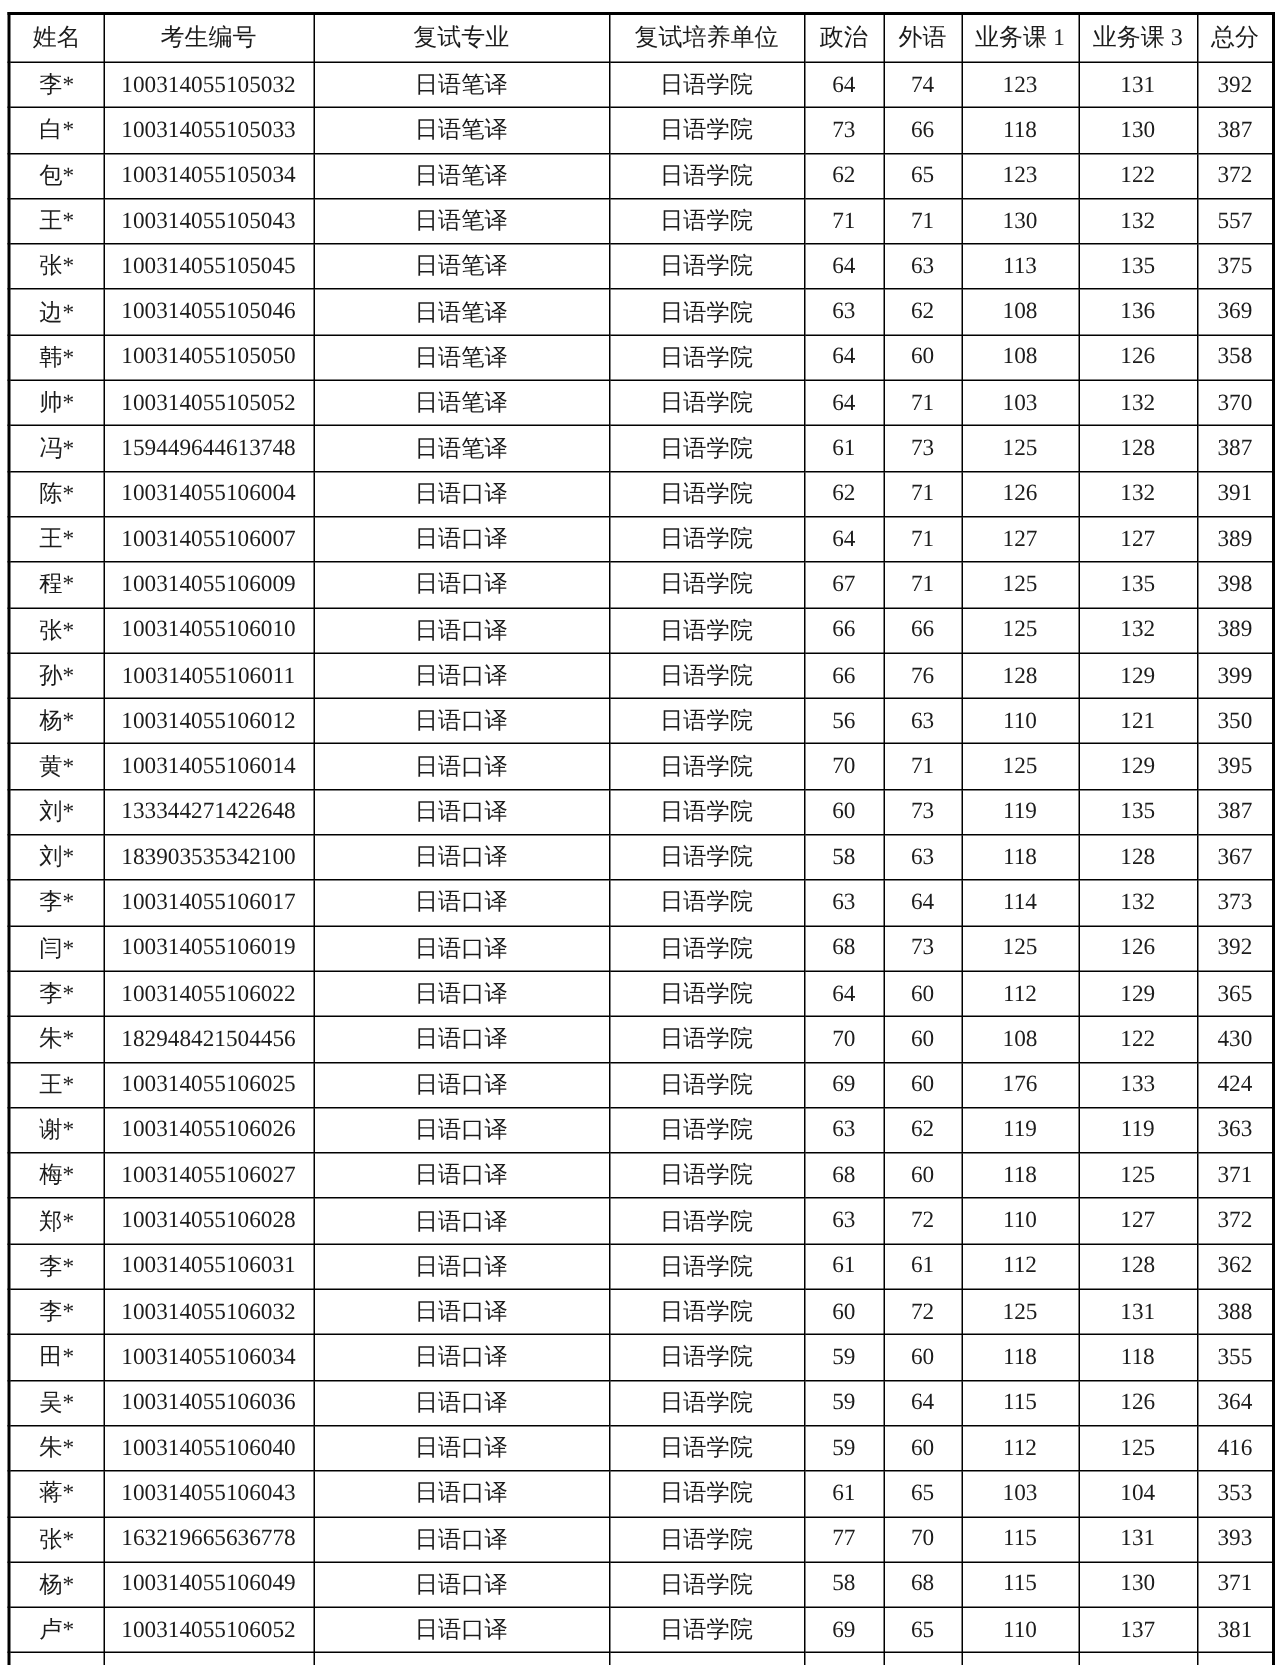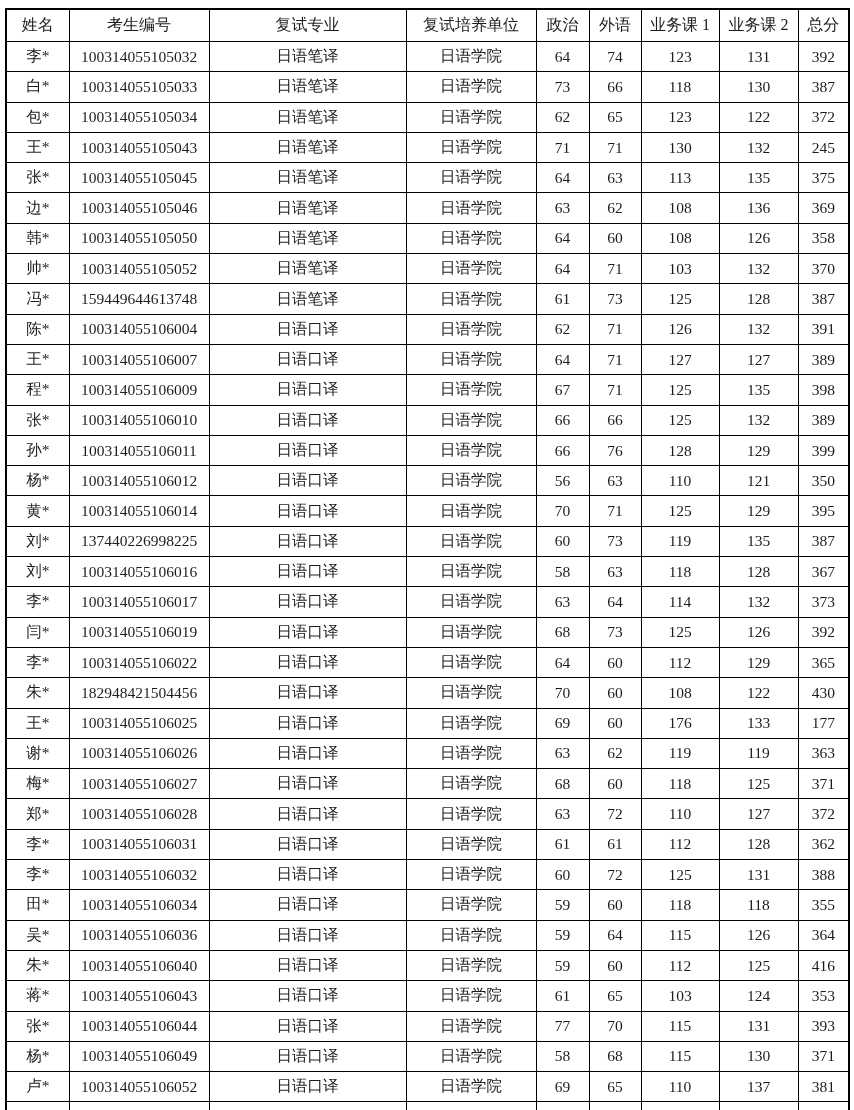--- a/index.html
+++ b/index.html
@@ -64,21 +64,21 @@
   </colgroup>
   <thead>
     <tr data-name="header-row">
         <th data-name="header-cell-name">姓名</th>
         <th data-name="header-cell-candidate-id">考生编号</th>
         <th data-name="header-cell-major">复试专业</th>
         <th data-name="header-cell-unit">复试培养单位</th>
         <th data-name="header-cell-politics">政治</th>
         <th data-name="header-cell-foreign">外语</th>
         <th data-name="header-cell-course1">业务课 1</th>
-        <th data-name="header-cell-course2">业务课 2</th>
+        <th data-name="header-cell-course2">业务课 3</th>
         <th data-name="header-cell-total">总分</th>
       </tr>
   </thead>
   <tbody data-name="table-body">
       <tr data-name="table-row">
         <td data-name="cell-name">李*</td>
         <td data-name="cell-candidate-id">100314055105032</td>
         <td data-name="cell-major">日语笔译</td>
         <td data-name="cell-unit">日语学院</td>
         <td data-name="cell-politics">64</td>
@@ -111,21 +111,21 @@
       </tr>
       <tr data-name="table-row">
         <td data-name="cell-name">王*</td>
         <td data-name="cell-candidate-id">100314055105043</td>
         <td data-name="cell-major">日语笔译</td>
         <td data-name="cell-unit">日语学院</td>
         <td data-name="cell-politics">71</td>
         <td data-name="cell-foreign">71</td>
         <td data-name="cell-course1">130</td>
         <td data-name="cell-course2">132</td>
-        <td data-name="cell-total">245</td>
+        <td data-name="cell-total">557</td>
       </tr>
       <tr data-name="table-row">
         <td data-name="cell-name">张*</td>
         <td data-name="cell-candidate-id">100314055105045</td>
         <td data-name="cell-major">日语笔译</td>
         <td data-name="cell-unit">日语学院</td>
         <td data-name="cell-politics">64</td>
         <td data-name="cell-foreign">63</td>
         <td data-name="cell-course1">113</td>
         <td data-name="cell-course2">135</td>
@@ -247,32 +247,32 @@
         <td data-name="cell-major">日语口译</td>
         <td data-name="cell-unit">日语学院</td>
         <td data-name="cell-politics">70</td>
         <td data-name="cell-foreign">71</td>
         <td data-name="cell-course1">125</td>
         <td data-name="cell-course2">129</td>
         <td data-name="cell-total">395</td>
       </tr>
       <tr data-name="table-row">
         <td data-name="cell-name">刘*</td>
-        <td data-name="cell-candidate-id">137440226998225</td>
+        <td data-name="cell-candidate-id">133344271422648</td>
         <td data-name="cell-major">日语口译</td>
         <td data-name="cell-unit">日语学院</td>
         <td data-name="cell-politics">60</td>
         <td data-name="cell-foreign">73</td>
         <td data-name="cell-course1">119</td>
         <td data-name="cell-course2">135</td>
         <td data-name="cell-total">387</td>
       </tr>
       <tr data-name="table-row">
         <td data-name="cell-name">刘*</td>
-        <td data-name="cell-candidate-id">100314055106016</td>
+        <td data-name="cell-candidate-id">183903535342100</td>
         <td data-name="cell-major">日语口译</td>
         <td data-name="cell-unit">日语学院</td>
         <td data-name="cell-politics">58</td>
         <td data-name="cell-foreign">63</td>
         <td data-name="cell-course1">118</td>
         <td data-name="cell-course2">128</td>
         <td data-name="cell-total">367</td>
       </tr>
       <tr data-name="table-row">
         <td data-name="cell-name">李*</td>
@@ -320,21 +320,21 @@
       </tr>
       <tr data-name="table-row">
         <td data-name="cell-name">王*</td>
         <td data-name="cell-candidate-id">100314055106025</td>
         <td data-name="cell-major">日语口译</td>
         <td data-name="cell-unit">日语学院</td>
         <td data-name="cell-politics">69</td>
         <td data-name="cell-foreign">60</td>
         <td data-name="cell-course1">176</td>
         <td data-name="cell-course2">133</td>
-        <td data-name="cell-total">177</td>
+        <td data-name="cell-total">424</td>
       </tr>
       <tr data-name="table-row">
         <td data-name="cell-name">谢*</td>
         <td data-name="cell-candidate-id">100314055106026</td>
         <td data-name="cell-major">日语口译</td>
         <td data-name="cell-unit">日语学院</td>
         <td data-name="cell-politics">63</td>
         <td data-name="cell-foreign">62</td>
         <td data-name="cell-course1">119</td>
         <td data-name="cell-course2">119</td>
@@ -418,26 +418,26 @@
         <td data-name="cell-total">416</td>
       </tr>
       <tr data-name="table-row">
         <td data-name="cell-name">蒋*</td>
         <td data-name="cell-candidate-id">100314055106043</td>
         <td data-name="cell-major">日语口译</td>
         <td data-name="cell-unit">日语学院</td>
         <td data-name="cell-politics">61</td>
         <td data-name="cell-foreign">65</td>
         <td data-name="cell-course1">103</td>
-        <td data-name="cell-course2">124</td>
+        <td data-name="cell-course2">104</td>
         <td data-name="cell-total">353</td>
       </tr>
       <tr data-name="table-row">
         <td data-name="cell-name">张*</td>
-        <td data-name="cell-candidate-id">100314055106044</td>
+        <td data-name="cell-candidate-id">163219665636778</td>
         <td data-name="cell-major">日语口译</td>
         <td data-name="cell-unit">日语学院</td>
         <td data-name="cell-politics">77</td>
         <td data-name="cell-foreign">70</td>
         <td data-name="cell-course1">115</td>
         <td data-name="cell-course2">131</td>
         <td data-name="cell-total">393</td>
       </tr>
       <tr data-name="table-row">
         <td data-name="cell-name">杨*</td>

